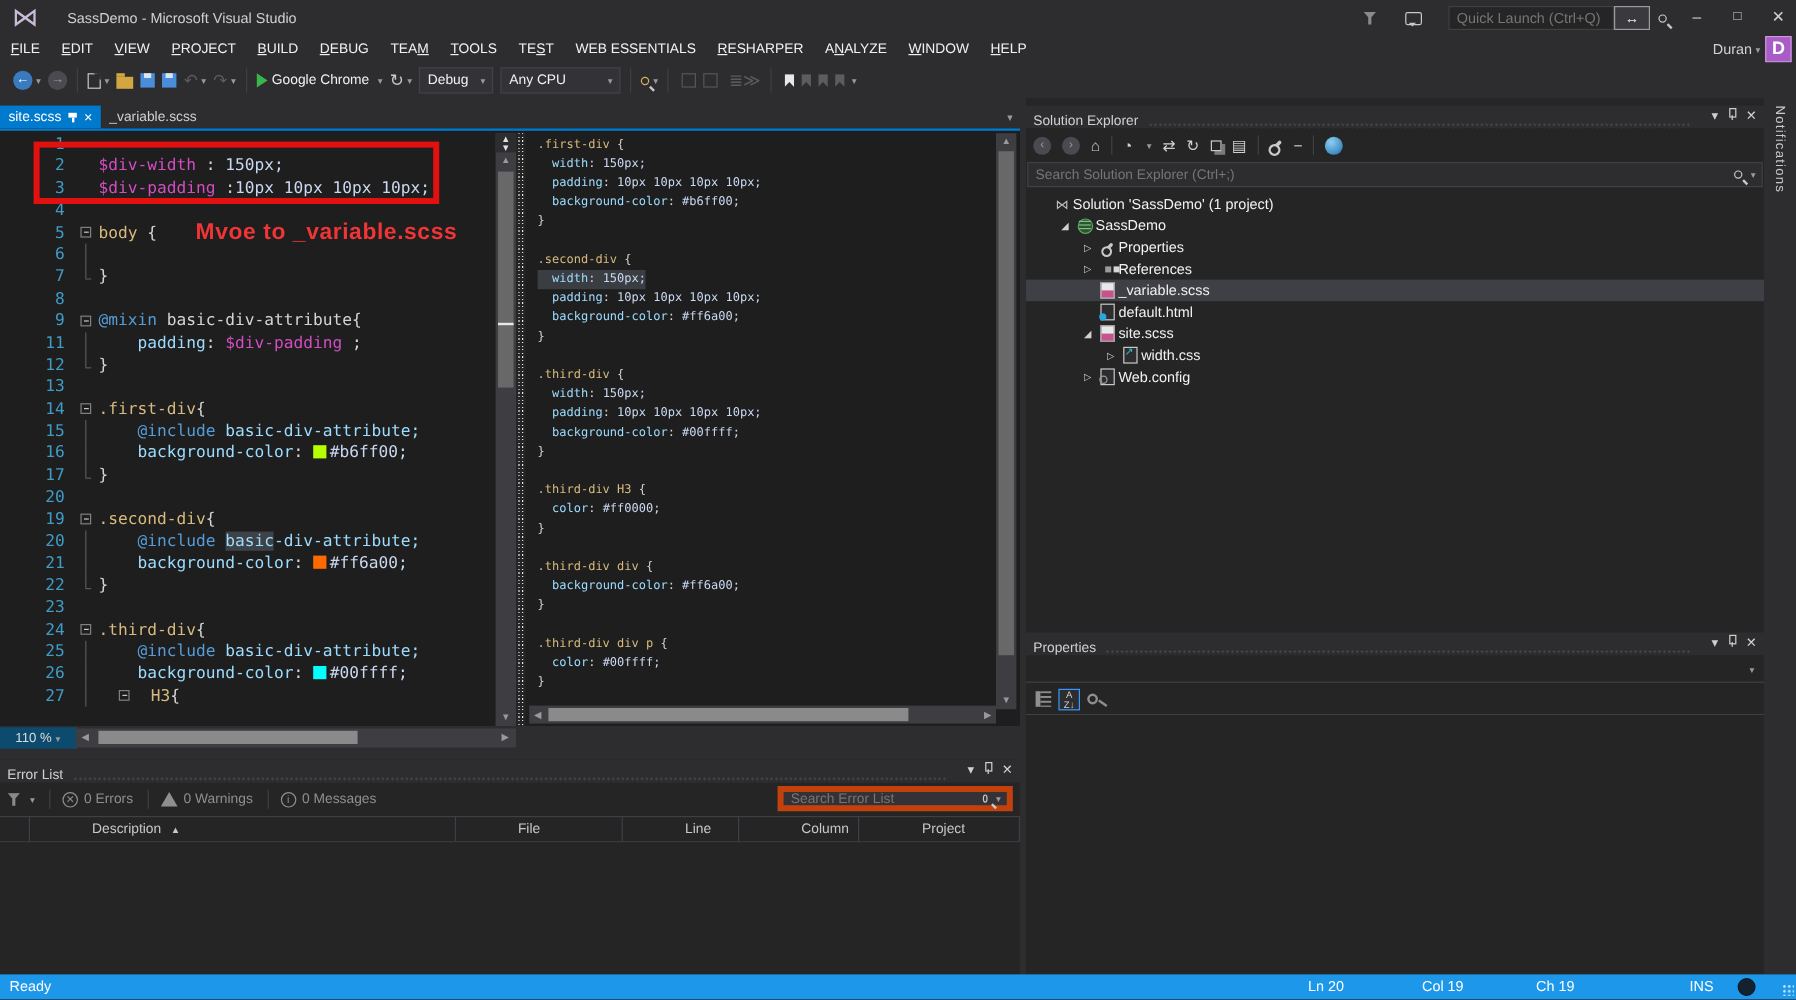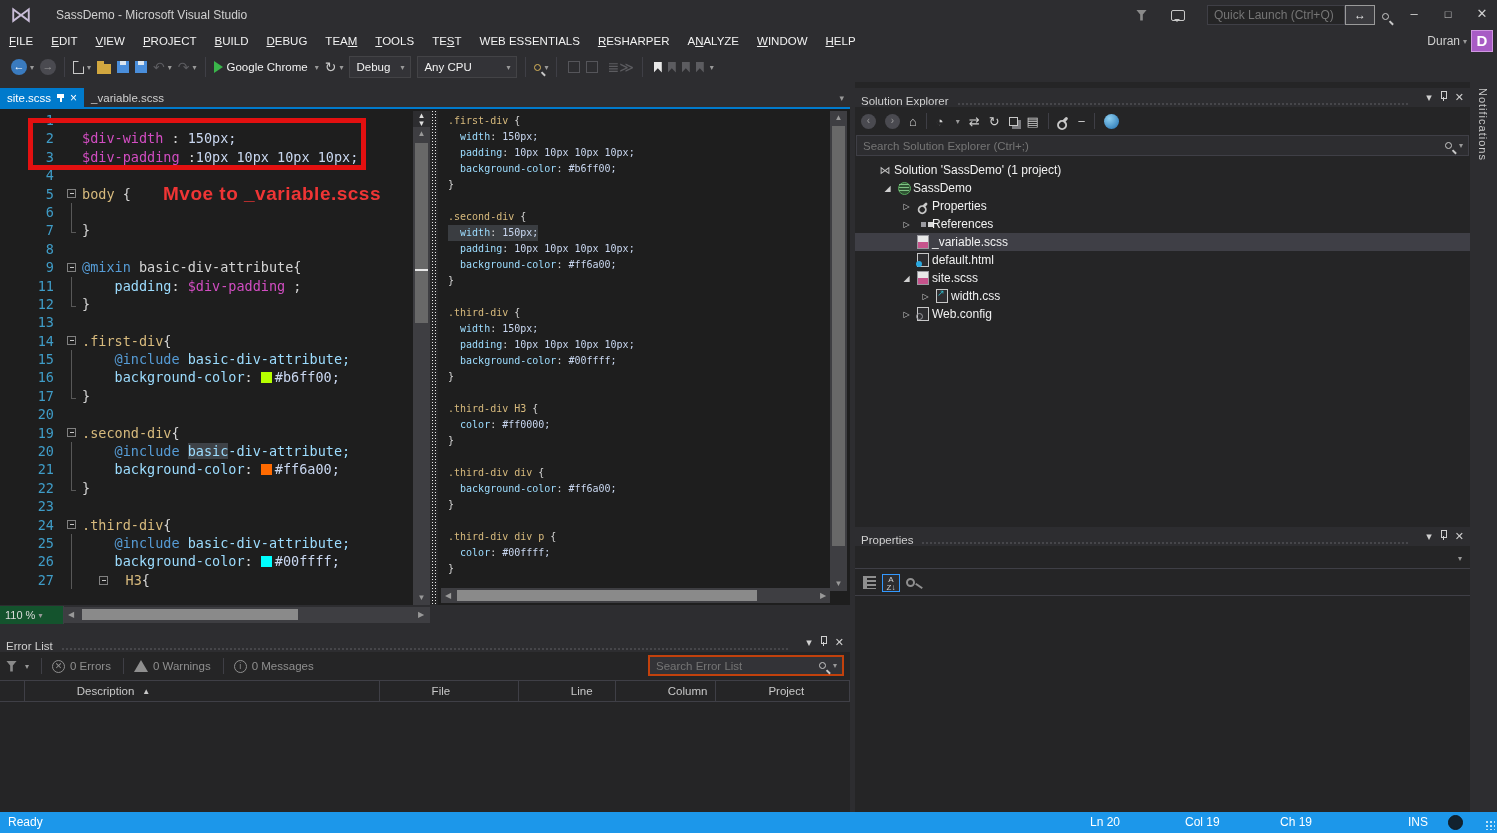--- a/index.html
+++ b/index.html
@@ -105,39 +105,39 @@
   .hlbox { background:#3a3d41; display:inline-block; }
   .hscroll-r { position:absolute; left:441px; bottom:2px; width:389px; height:15px; background:#3e3e42; }
   .harrow { position:absolute; top:0; width:14px; height:15px; text-align:center; font-size:8px; color:#999; line-height:15px; }
   .hthumb { position:absolute; top:2px; height:11px; background:#8a8a8a; }
 
   .red-box { position:absolute; left:28px; top:9px; width:338px; height:52px; border:5px solid #e31010; z-index:6; }
   .red-note { position:absolute; left:163px; top:74px; color:#ef3535; font-size:19px; font-weight:bold; z-index:6;
     font-family:"Liberation Sans",sans-serif; letter-spacing:0.5px; }
 
   .bottombar { position:absolute; left:0; top:523px; width:430px; height:20px; background:#2d2d30; display:flex; align-items:center; }
-  .zoomsel { width:64px; height:18px; background:#14532d; border-right:1px solid #3f3f46; color:#dcdcdc; font-size:11px;
-    display:flex; align-items:center; justify-content:flex-start; padding:0 5px; }
+  .zoomsel { width:64px; height:18px; background:#0c4a6e; border-right:1px solid #3f3f46; color:#dcdcdc; font-size:11px;
+    display:flex; align-items:center; justify-content:center; padding:0 5px; }
   .hscroll-l { position:relative; flex:1; height:16px; background:#3e3e42; }
 
   
   .errorlist { position:absolute; left:0; top:551px; width:850px; height:179px; background:#252526; }
   .panel-title { height:19px; display:flex; align-items:flex-end; padding:0 6px; background:#2d2d30; font-size:11.5px; color:#d0d0d0; }
   .grip-dots { flex:1; height:5px; margin:0 8px;
     background-image:radial-gradient(#46464a 1px, transparent 1px); background-size:4px 4px; }
   .pt-btn { color:#d0d0d0; font-size:11px; margin-left:8px; line-height:19px; }
   .i-pin2 { display:inline-block; width:7px; height:10px; position:relative; }
   .i-pin2::before { content:""; position:absolute; left:1px; top:0; width:4px; height:6px; border:1px solid #d0d0d0; }
   .i-pin2::after { content:""; position:absolute; left:3px; top:6px; width:1px; height:4px; background:#d0d0d0; }
   .el-toolbar { height:28px; display:flex; align-items:center; padding:0 6px; font-size:11.5px; color:#8f8f8f; position:relative; }
   .el-group { display:flex; align-items:center; gap:5px; margin-right:12px; }
   .glyph-c { display:inline-block; width:13px; height:13px; border:1.5px solid #8f8f8f; border-radius:50%;
     font-size:9px; line-height:11px; text-align:center; color:#8f8f8f; }
   .i-warn-t { width:0; height:0; border-left:7px solid transparent; border-right:7px solid transparent; border-bottom:12px solid #8f8f8f; position:relative; }
-  .el-search { position:absolute; right:6px; top:3px; width:196px; height:21px; background:#333337; border:2px solid #c2410c; display:flex; align-items:center; }
+  .el-search { position:absolute; right:6px; top:3px; width:196px; height:21px; background:#333337; border:5px solid #c2410c; display:flex; align-items:center; }
   .el-search input { flex:1; background:transparent; border:none; outline:none; color:#9a9a9a; font-size:11.5px; padding:0 6px; font-family:"Liberation Sans",sans-serif; }
   .el-header { height:22px; display:flex; border-top:1px solid #3f3f46; border-bottom:1px solid #3f3f46; font-size:11.5px; color:#c8c8c8;gap:44px; }
   .el-col { border-right:1px solid #3f3f46; display:flex; align-items:center; padding:0 8px; }
   .sortarrow { font-size:8px; margin-left:8px; color:#c8c8c8; }
 
   
   .right-col { position:absolute; left:855px; top:82px; width:615px; height:730px; background:#252526; }
   .se-toolbar { height:28px; display:flex; align-items:center; padding:0 6px; gap:9px; color:#c8c8c8; background:#252526; }
   .se-toolbar .circ { width:15px; height:15px; line-height:14px; font-size:10px; }
   .se-toolbar .glyph { font-size:13px; color:#d0d0d0; }

